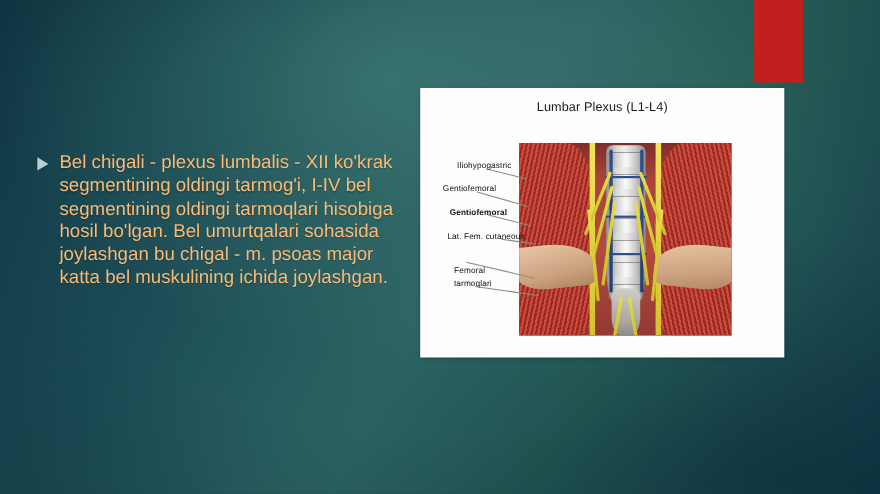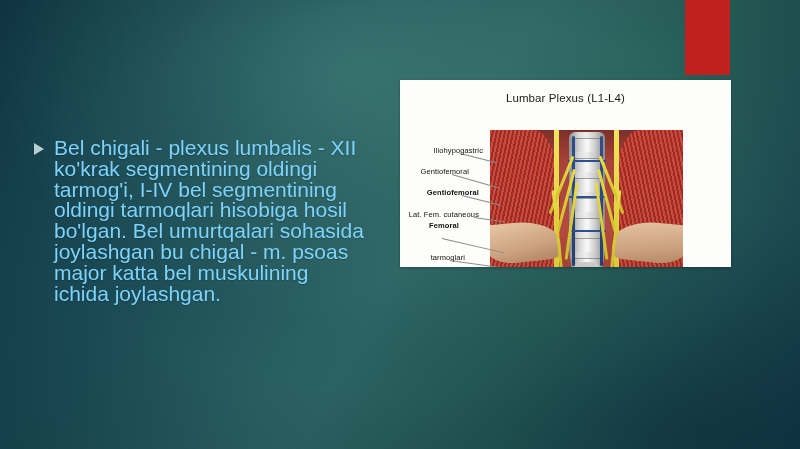--- a/index.html
+++ b/index.html
@@ -79,37 +79,36 @@
   }
   .tri {
     width: 0;
     height: 0;
     border-top: 6px solid transparent;
     border-bottom: 6px solid transparent;
     border-left: 10px solid #b5cfd2;
   }
   .bullet-text {
     flex: 1 1 auto;
-    font-size: 21px;
+    font-size: 17px;
     line-height: 20.8px;
-    color: #7dd3fc;
+    color: #fdba74;
     text-shadow: 0 1px 1px rgba(0,0,0,0.22);
   }
 
   
   .img-panel {
     position: absolute;
     left: 382px;
     top: 80px;
     width: 331px;
-    height: 187px;
+    height: 245px;
     background: #fdfdfb;
     box-shadow: 0 1px 3px rgba(0,0,0,0.25);
     overflow: hidden;
-    margin-left: 18px;
   }
   .img-caption {
     position: absolute;
     left: 0;
     right: 0;
     top: 12px;
     text-align: center;
     font-size: 11.5px;
     color: #1b1b1b;
     letter-spacing: 0.1px;
@@ -308,19 +307,19 @@
       <div class="leader" style="left:60px;  top:73px;  width:38px; transform:rotate(14deg);"></div>
       <div class="leader" style="left:52px;  top:94px;  width:48px; transform:rotate(16deg);"></div>
       <div class="leader" style="left:62px;  top:115px; width:40px; transform:rotate(14deg);"></div>
       <div class="leader" style="left:74px;  top:137px; width:30px; transform:rotate(8deg);"></div>
       <div class="leader" style="left:42px;  top:158px; width:64px; transform:rotate(13deg);"></div>
       <div class="leader" style="left:50px;  top:180px; width:58px; transform:rotate(8deg);"></div>
 
       <div class="an-label" style="right:248px; top:66px;">Iliohypogastric</div>
       <div class="an-label" style="right:262px; top:87px;">Gentiofemoral</div>
       <div class="an-label" style="right:252px; top:108px;font-weight:bold;">Gentiofemoral</div>
-      <div class="an-label" style="right:252px; top:130px;">Lat. Fem. cutaneous</div>
-      <div class="an-label" style="right:272px; top:141px;font-weight:bold;">Femoral</div>
+      <div class="an-label" style="right:236px; top:130px;">Lat. Fem. cutaneous</div>
+      <div class="an-label" style="right:272px; top:161px;">Femoral</div>
       <div class="an-label" style="right:266px; top:173px;">tarmoqlari</div>
     </div>
   </div>
 
 </div>
 
 </body></html>

